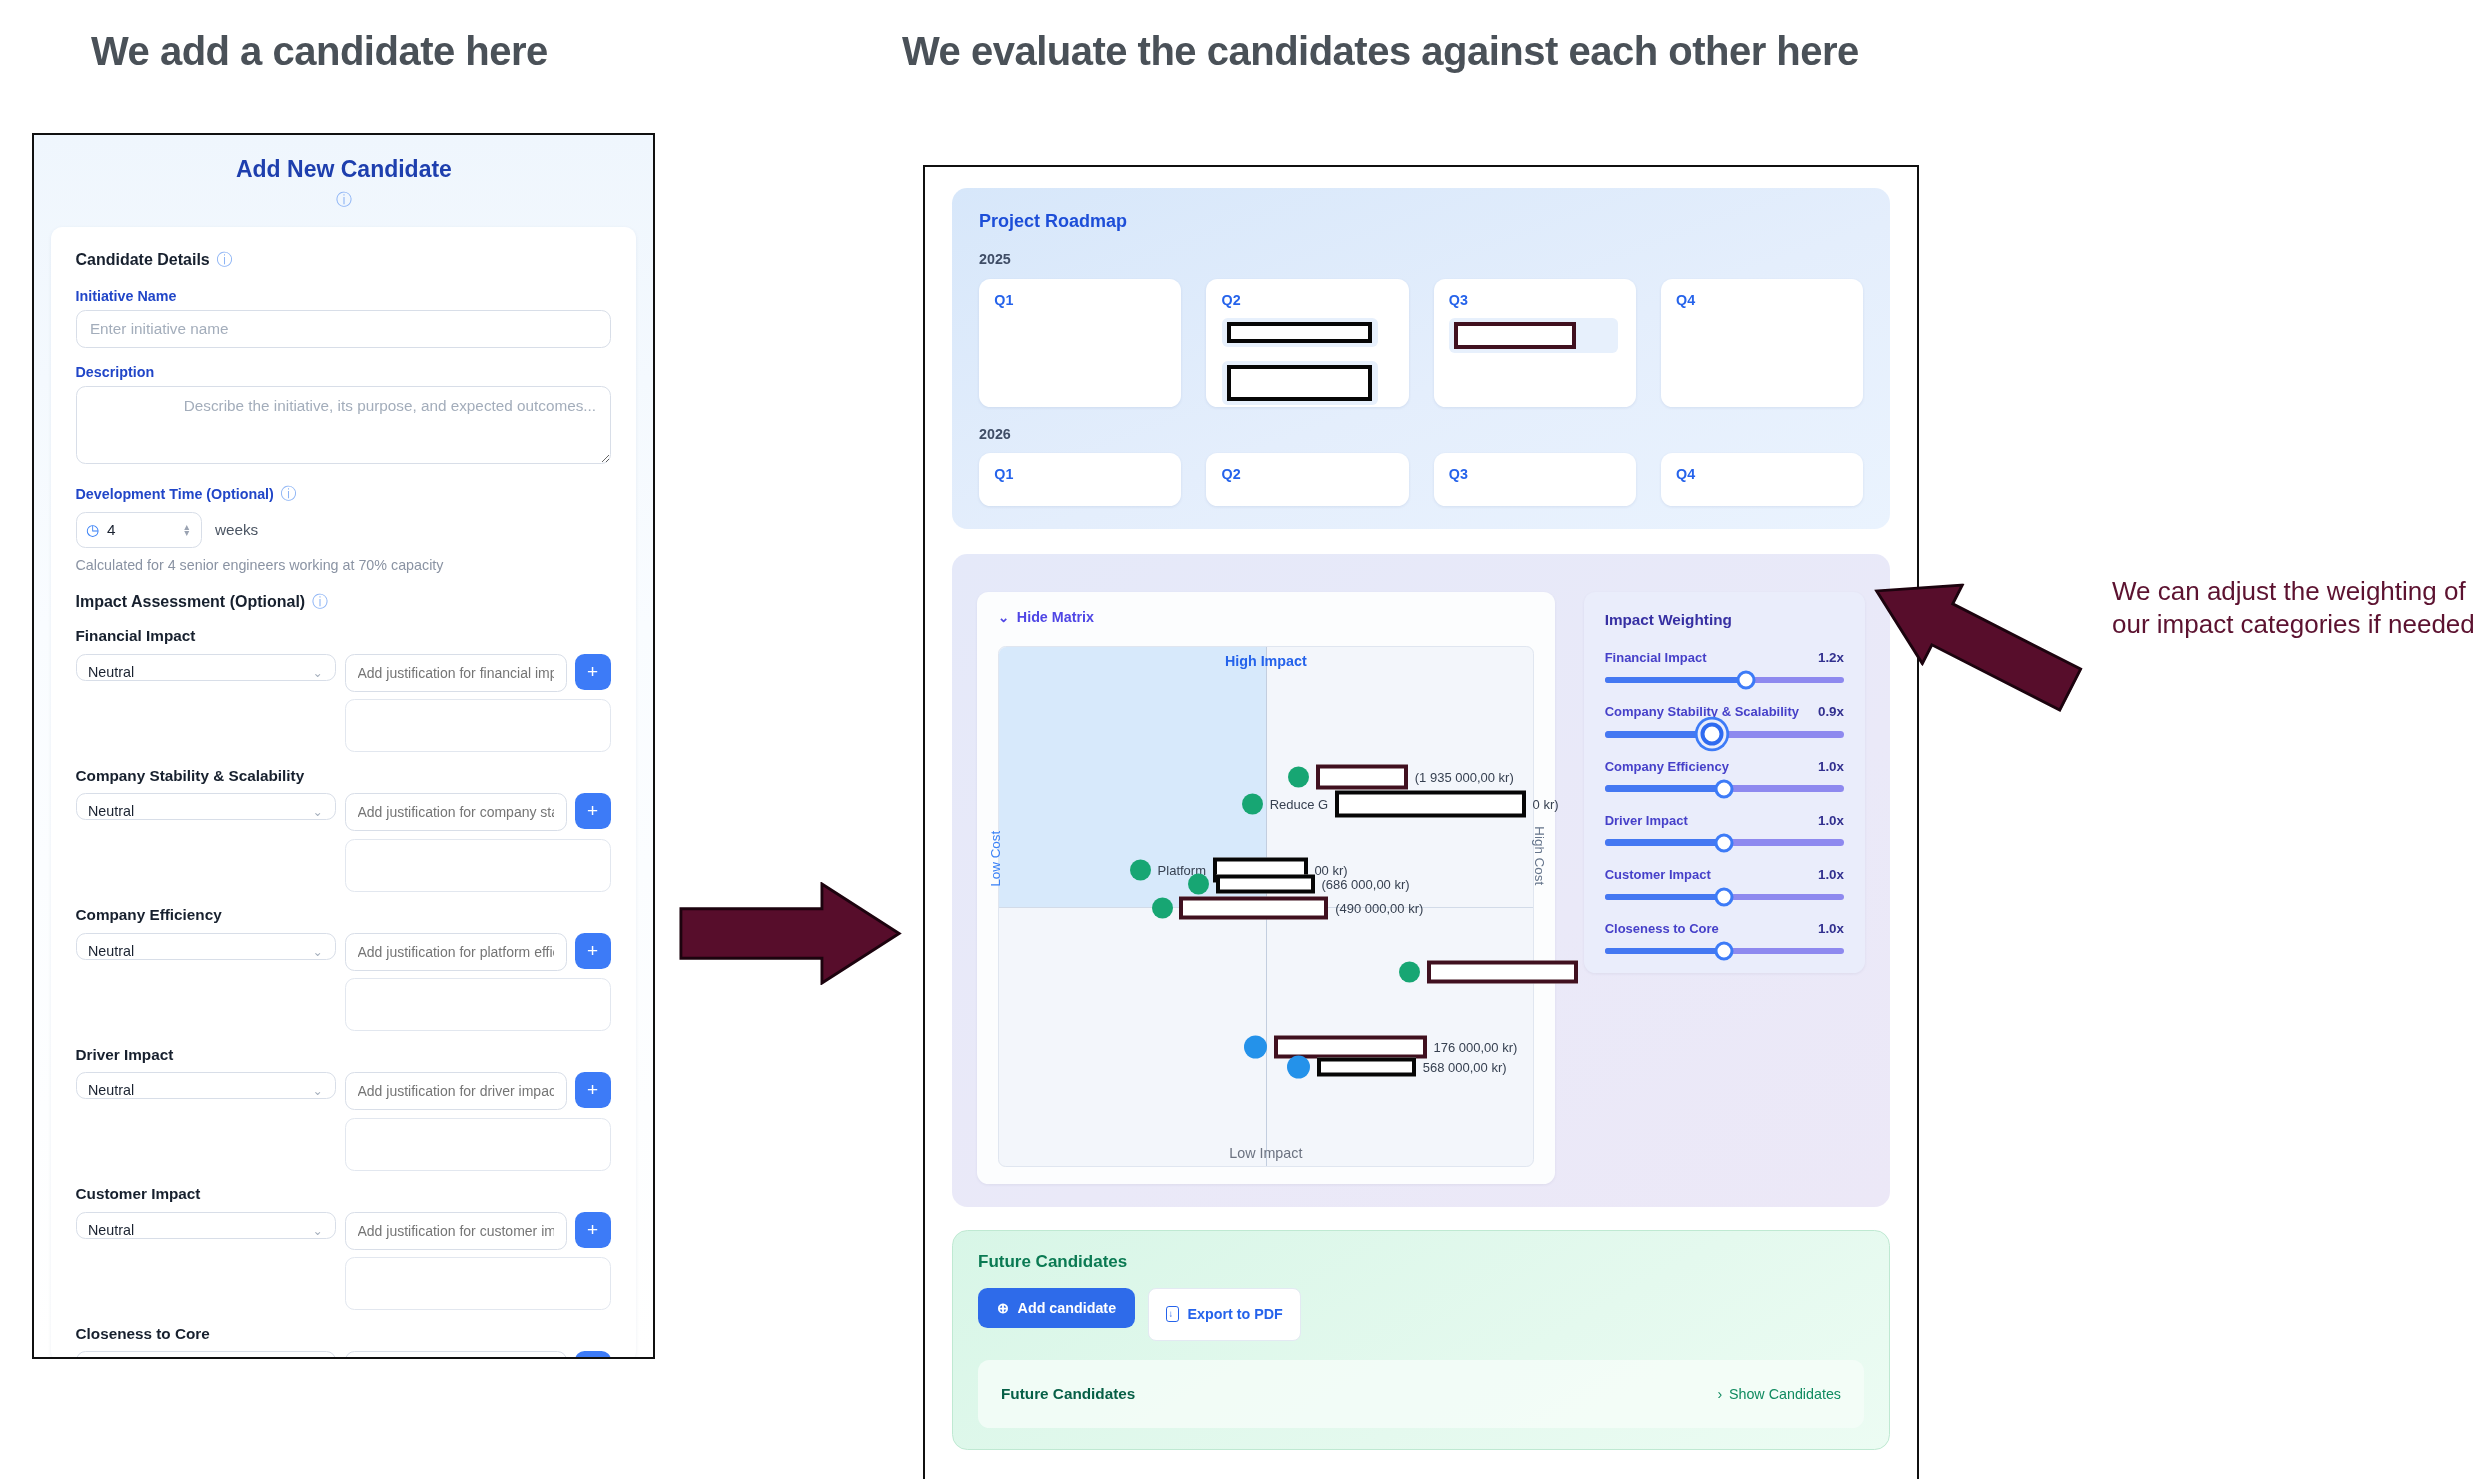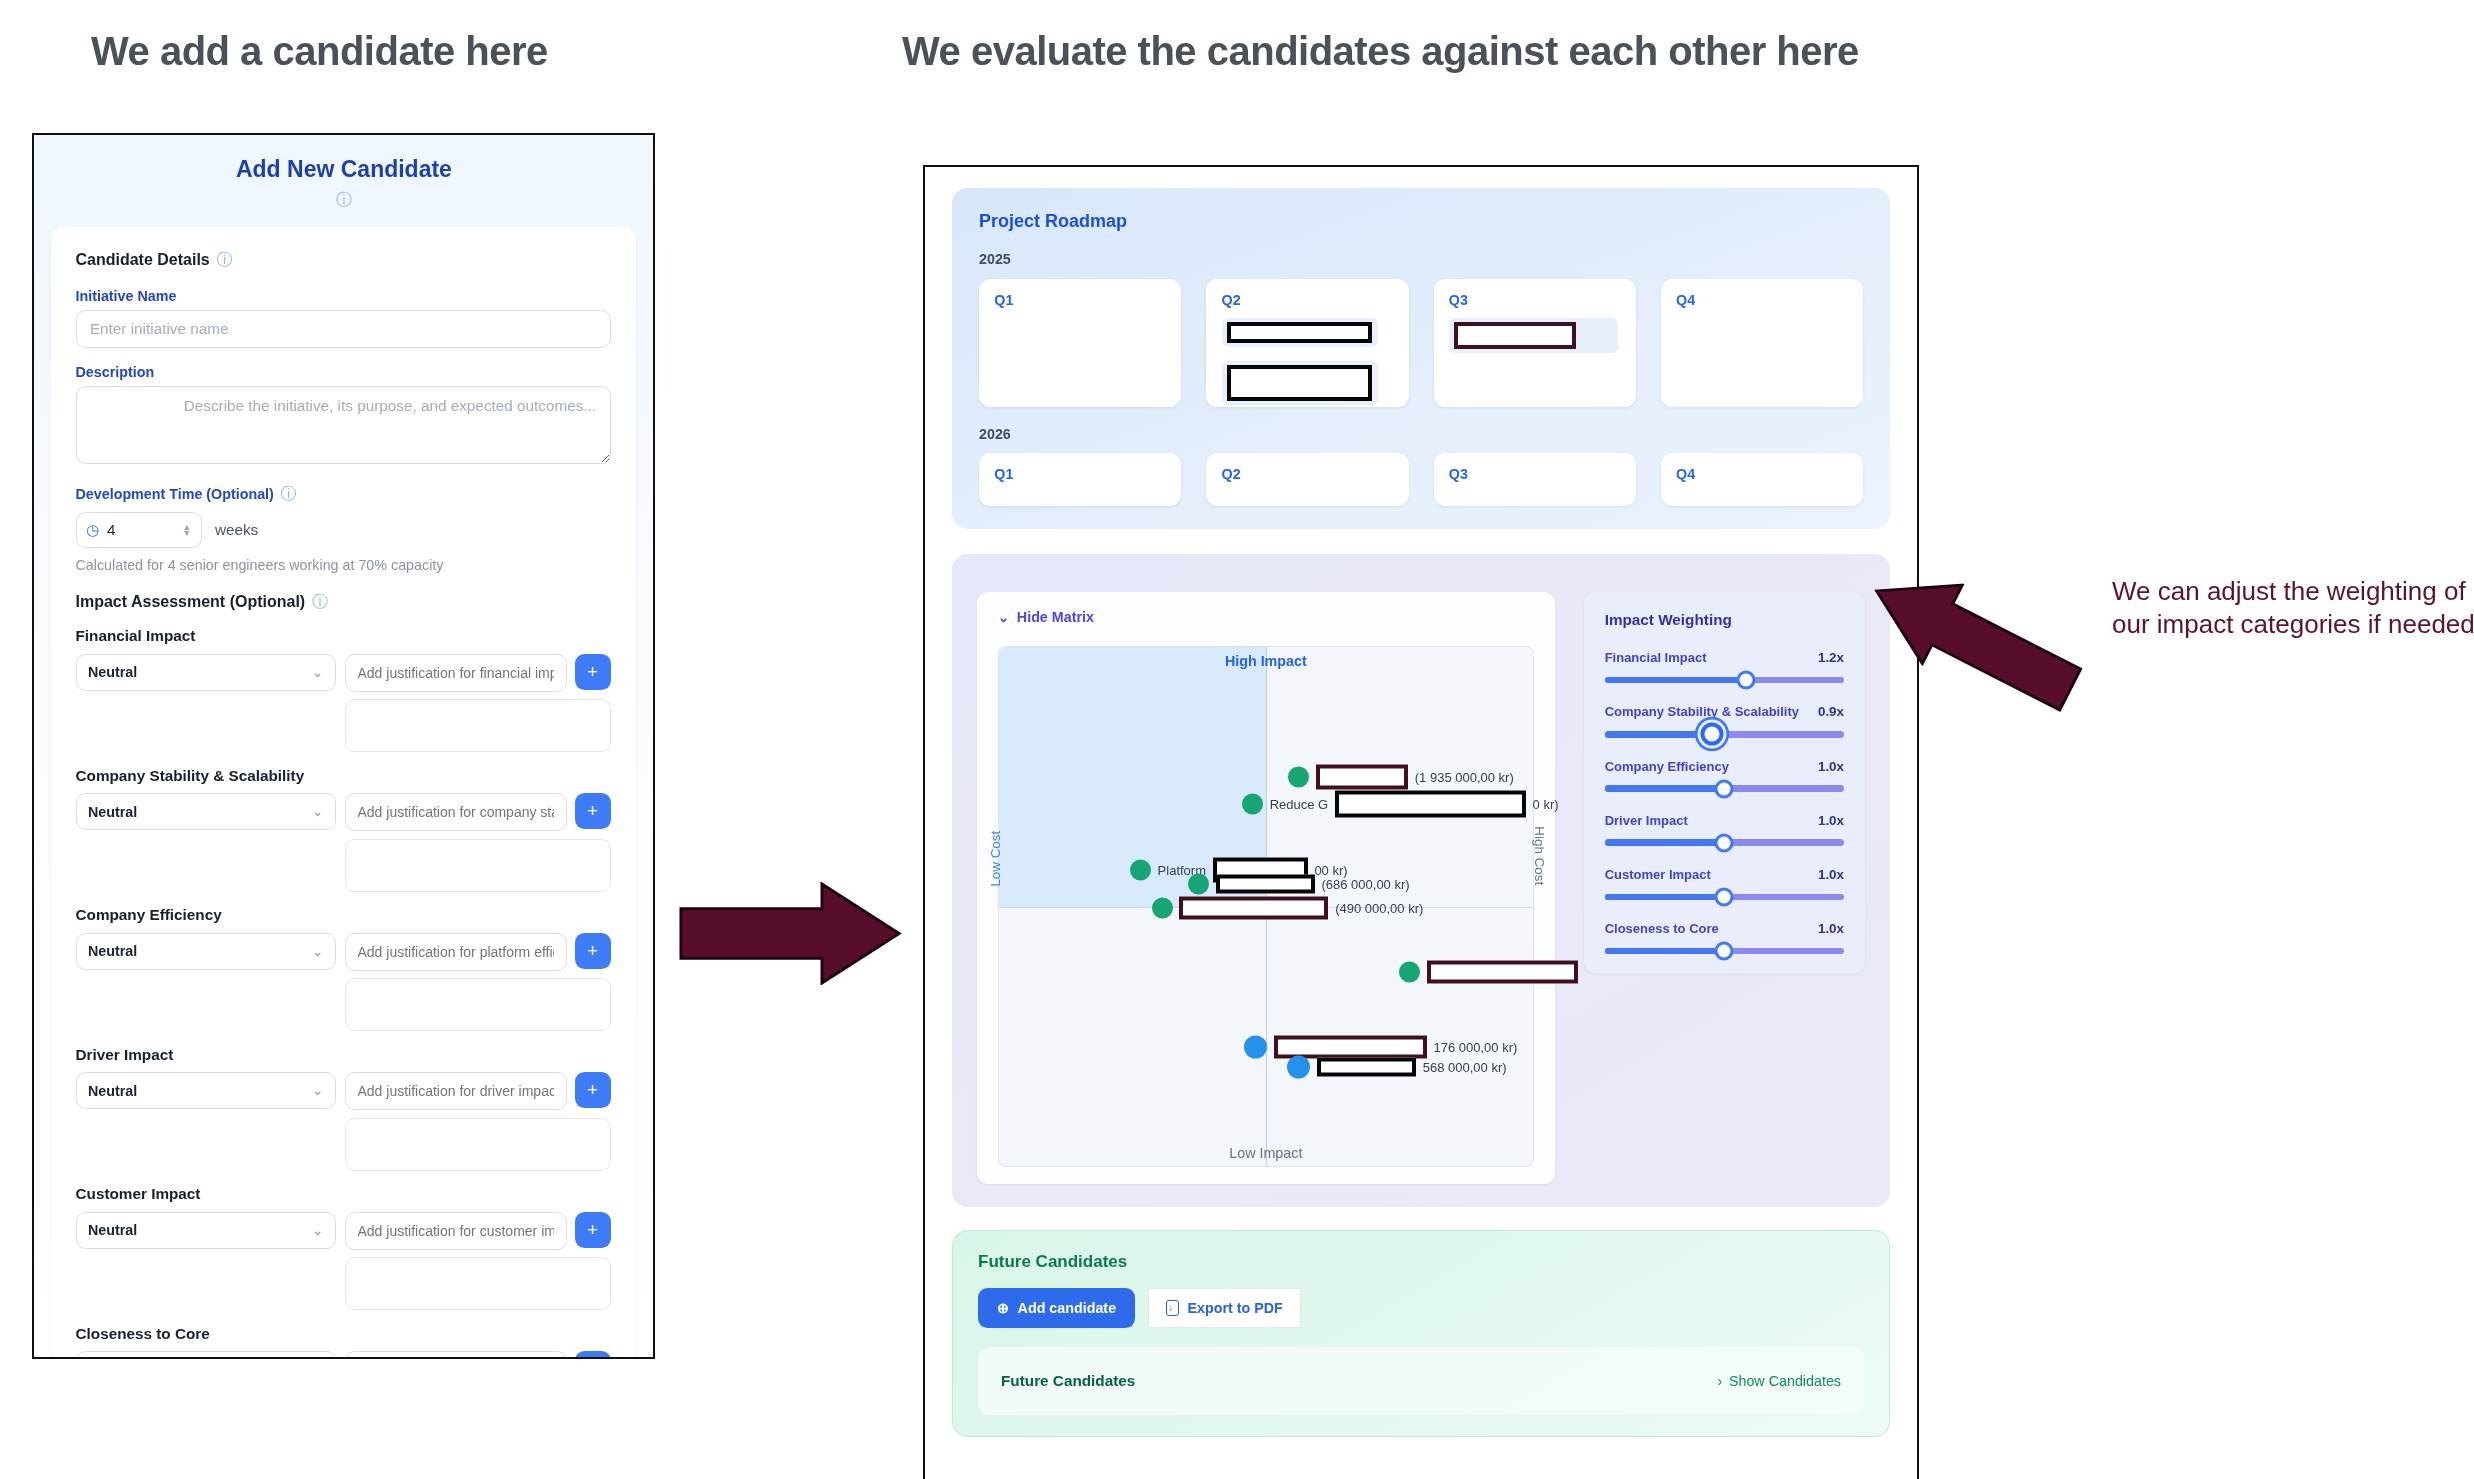--- a/index.html
+++ b/index.html
@@ -26,22 +26,22 @@
     font-size:15.3px; color:#223; resize:vertical; font-family:"Liberation Sans",sans-serif;text-align:right; }
   .devtime-row { display:flex; align-items:center; gap:13.4px; margin-top:7.6px; }
   .devtime-box { width:126px; height:36px; border:1.5px solid #d8dee8; border-radius:9.5px; display:flex; align-items:center; padding:0 9.5px; gap:7.6px; background:#fff; }
   .clock-icon { color:#3b82f6; font-size:15.3px; }
   .devtime-box input { border:none; outline:none; width:52px; font-size:15.3px; color:#1a2230; font-family:"Liberation Sans",sans-serif; }
   .stepper { margin-left:auto; display:flex; flex-direction:column; line-height:6.7px; color:#9aa3b2; font-size:8.6px; }
   .unit { font-size:15.3px; color:#4b5563; }
   .helper { font-size:14.3px; color:#8a93a3; margin-top:8.6px; }
   .ia-section { margin-top:14.3px; }
   .ia-row { display:flex; align-items:flex-start; gap:9.5px; margin-top:8.6px; }
-  .select-box { width:260px; height:37px; border:1.5px solid #d8dee8; border-radius:9.5px; background:#fff;
-    display:flex; align-items:center; justify-content:space-between; padding:0 11.5px; font-size:14.3px; color:#1a2230;font-weight:bold; }
+  .select-box { width:260px; height:27px; border:1.5px solid #d8dee8; border-radius:9.5px; background:#fff;
+    display:flex; align-items:flex-end; justify-content:space-between; padding:0 11.5px; font-size:14.3px; color:#1a2230; }
   .select-box .chev { color:#a3adbb; font-size:12.4px; }
   .just-col { flex:1; display:flex; flex-direction:column; gap:7.6px; }
   .just-top { display:flex; gap:7.6px; }
   .just-input { flex:1; height:38px; border:1.5px solid #d8dee8; border-radius:9.5px; padding:0 11.5px; font-size:14px; color:#223; font-family:"Liberation Sans",sans-serif; }
   .plus-btn { width:36px; height:36px; border:none; border-radius:9.5px; background:#3d7bf7; color:#fff; font-size:19px; cursor:pointer; }
   .just-box { height:53px; border:1.5px solid #e2e7ef; border-radius:9.5px; background:#fff; }
 
   
   #right-panel { position:absolute; left:923px; top:133px; width:996px; height:1328px;
     border:2.9px solid #101010; background:#ffffff; padding:21px 27px; overflow:hidden;margin-top:32px; }
@@ -90,22 +90,22 @@
   .s-thumb { position:absolute; top:50%; transform:translate(-50%,-50%); width:19px; height:19px; background:#fff;
     border:3.8px solid #3d7bf7; border-radius:50%; cursor:pointer; }
   .s-thumb.active { width:23px; height:23px; border:4.8px solid #2f6bf0; box-shadow:0 0 0 2.9px #eaedfb, 0 0 0 5.7px #3d7bf7; }
 
   .future-card { background:linear-gradient(150deg,#d8f6e7 0%, #e4f9ee 60%, #ecfcf3 100%);
     border:1px solid #bfe9d2; border-radius:15.3px; padding:21px 25px; margin-top:23px; }
   .future-title { font-size:17px; font-weight:bold; color:#0b7a53; }
   .btn-row { display:flex; gap:13.4px; margin-top:15.3px; }
   .btn-add { display:flex; align-items:center; gap:8.6px; background:#2e6bea; color:#fff; border:none; border-radius:9.5px;
     padding:0 19px; height:40px; font-size:14.3px; font-weight:bold; cursor:pointer; font-family:"Liberation Sans",sans-serif; }
-  .btn-export { display:flex; align-items:center; gap:8.6px; background:#ffffff; color:#2563eb; border:1px solid #e3e9f2; border-radius:0;
-    padding:0 17px; height:40px; font-size:14.3px; font-weight:bold; cursor:pointer; font-family:"Liberation Sans",sans-serif; }
+  .btn-export { display:flex; align-items:center; gap:8.6px; background:#ffffff; color:#2563eb; border:1px solid #e3e9f2; border-radius:8px;
+    padding:0 17px; height:53px; font-size:14.3px; font-weight:bold; cursor:pointer; font-family:"Liberation Sans",sans-serif; }
   .doc-icon { width:12.4px; height:16px; border:1.9px solid #2563eb; border-radius:2.9px; position:relative; display:inline-block; }
   .doc-icon::after { content:"↓"; position:absolute; left:1px; top:1px; font-size:9.5px; color:#2563eb; }
   .future-inner { background:rgba(245,253,248,0.85); border-radius:11.5px; margin-top:19px; padding:25px 23px;
     display:flex; align-items:center; justify-content:space-between; }
   .future-inner-lbl { font-size:15.3px; font-weight:bold; color:#065f46; }
   .show-link { font-size:14.3px; color:#0f8a5f; display:flex; align-items:center; gap:6.7px; cursor:pointer; }
 
   
   .arrow-svg { position:absolute; }
   #mid-arrow { left:679px; top:882px; width:223px; height:103px; }

